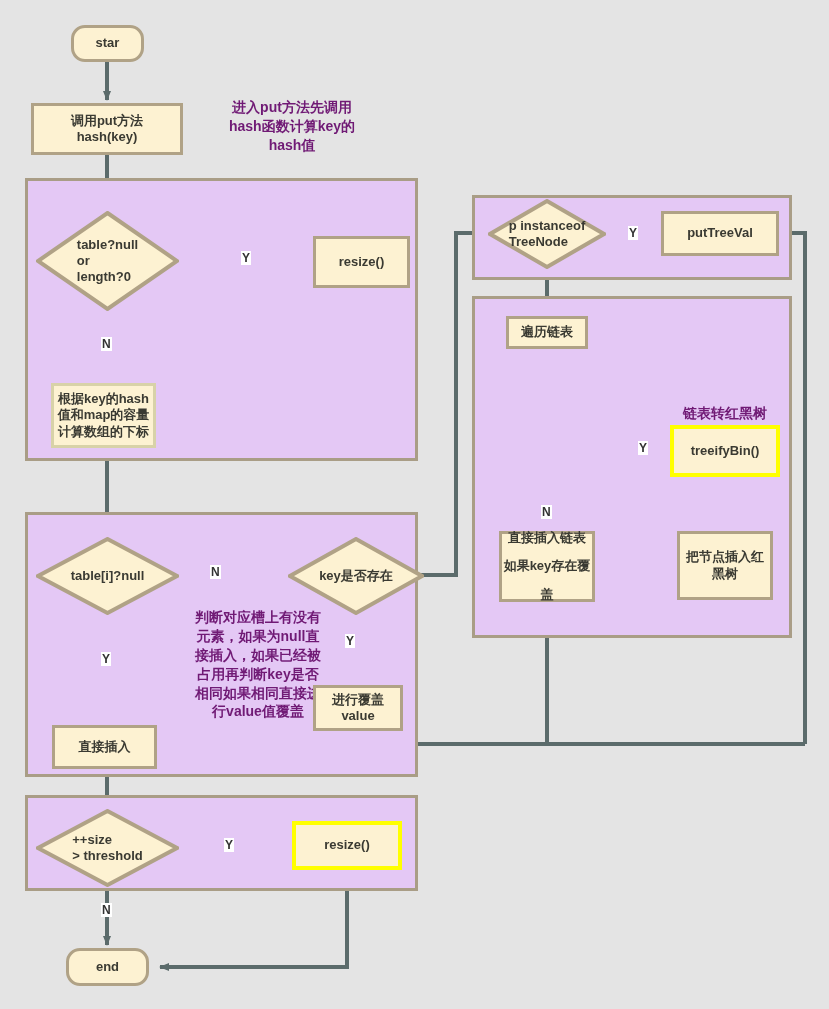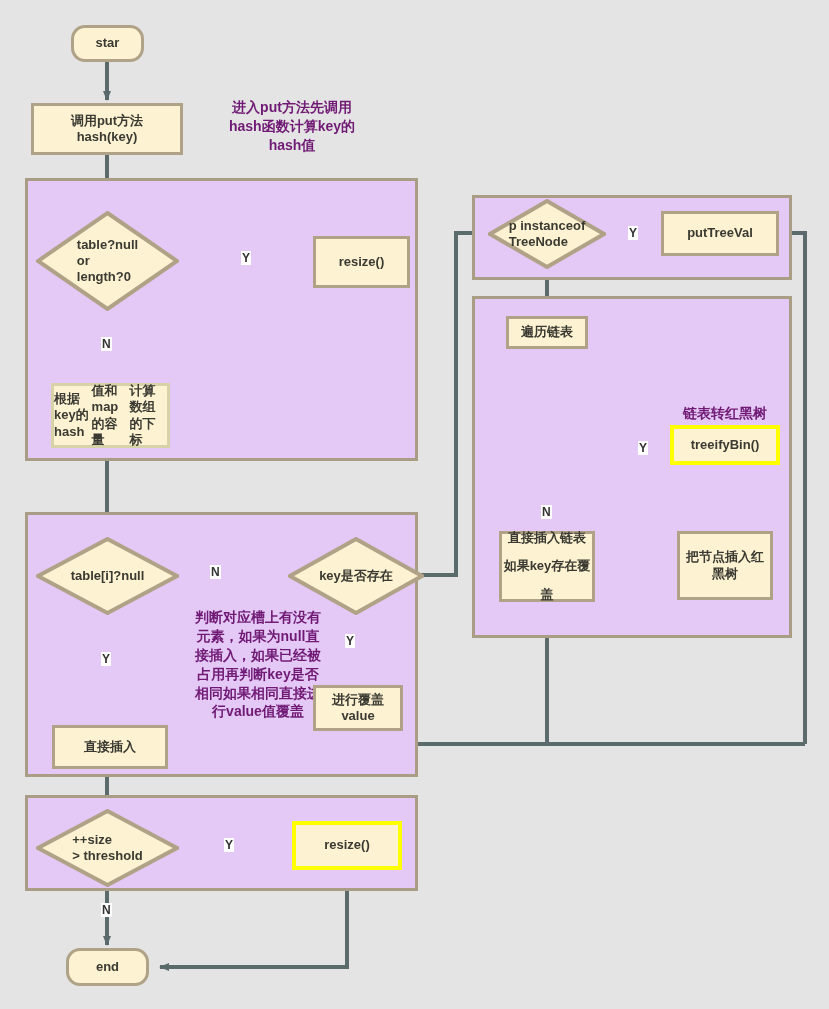--- a/index.html
+++ b/index.html
@@ -202,21 +202,21 @@
         <div>length?0</div>
       </div>
     </div>
   </div>
 
   <div class="node" style="left:313px; top:236px; width:97px; height:52px;">
     <span>resize()</span>
   </div>
 
 
-  <div class="node" style="left:51px; top:383px; width:119px; height:65px; flex-direction:row; border-color:#d8d2a8;">
+  <div class="node" style="left:51px; top:383px; width:105px; height:65px; flex-direction:column; border-color:#d8d2a8;">
     <span>根据key的hash</span>
     <span>值和map的容量</span>
     <span>计算数组的下标</span>
   </div>
 
   <div class="diamond" style="left:36px; top:537px; width:143px; height:78px;">
     <svg class="dshape" viewBox="0 0 143 78" preserveAspectRatio="none">
       <polygon points="71.5,2 141,39 71.5,76 2,39" fill="#fdf2d2" stroke="#b0a286" stroke-width="4"></polygon>
     </svg>
     <div class="dlabel">
@@ -240,21 +240,21 @@
     <div>占用再判断key是否</div>
     <div>相同如果相同直接进</div>
     <div>行value值覆盖</div>
   </div>
 
   <div class="node" style="left:313px; top:685px; width:90px; height:46px; flex-direction:column;">
     <span>进行覆盖</span>
     <span>value</span>
   </div>
 
-  <div class="node" style="left:52px; top:725px; width:116px; height:44px;">
+  <div class="node" style="left:52px; top:725px; width:105px; height:44px;">
     <span>直接插入</span>
   </div>
 
   <div class="diamond" style="left:36px; top:809px; width:143px; height:78px;">
     <svg class="dshape" viewBox="0 0 143 78" preserveAspectRatio="none">
       <polygon points="71.5,2 141,39 71.5,76 2,39" fill="#fdf2d2" stroke="#b0a286" stroke-width="4"></polygon>
     </svg>
     <div class="dlabel">
       <div>
         <div>++size</div>
@@ -289,21 +289,21 @@
 
   <div class="node" style="left:506px; top:316px; width:82px; height:33px;">
     <span>遍历链表</span>
   </div>
 
 
   <div class="note" style="left:665px; top:404px; width:120px;">
     <div>链表转红黑树</div>
   </div>
 
-  <div class="node hl" style="left:670px; top:425px; width:110px; height:40px;">
+  <div class="node hl" style="left:670px; top:425px; width:110px; height:52px;">
     <span>treeifyBin()</span>
   </div>
 
   <div class="node" style="left:499px; top:531px; width:96px; height:71px; flex-direction:column;gap:12px;">
     <span>直接插入链表</span>
     <span>如果key存在覆</span>
     <span>盖</span>
   </div>
 
   <div class="node" style="left:677px; top:531px; width:96px; height:69px; flex-direction:column;">

